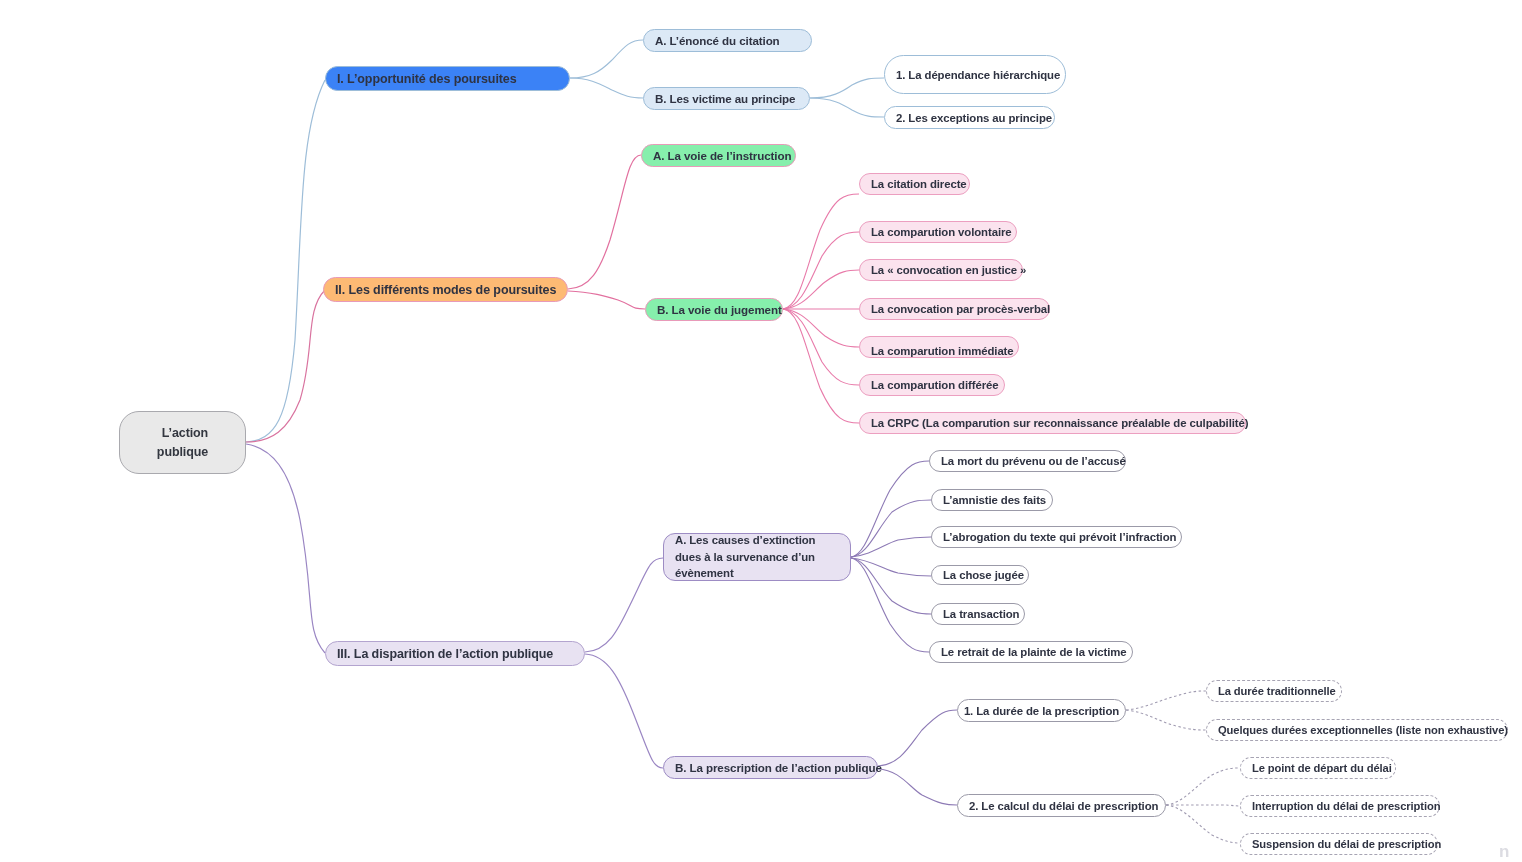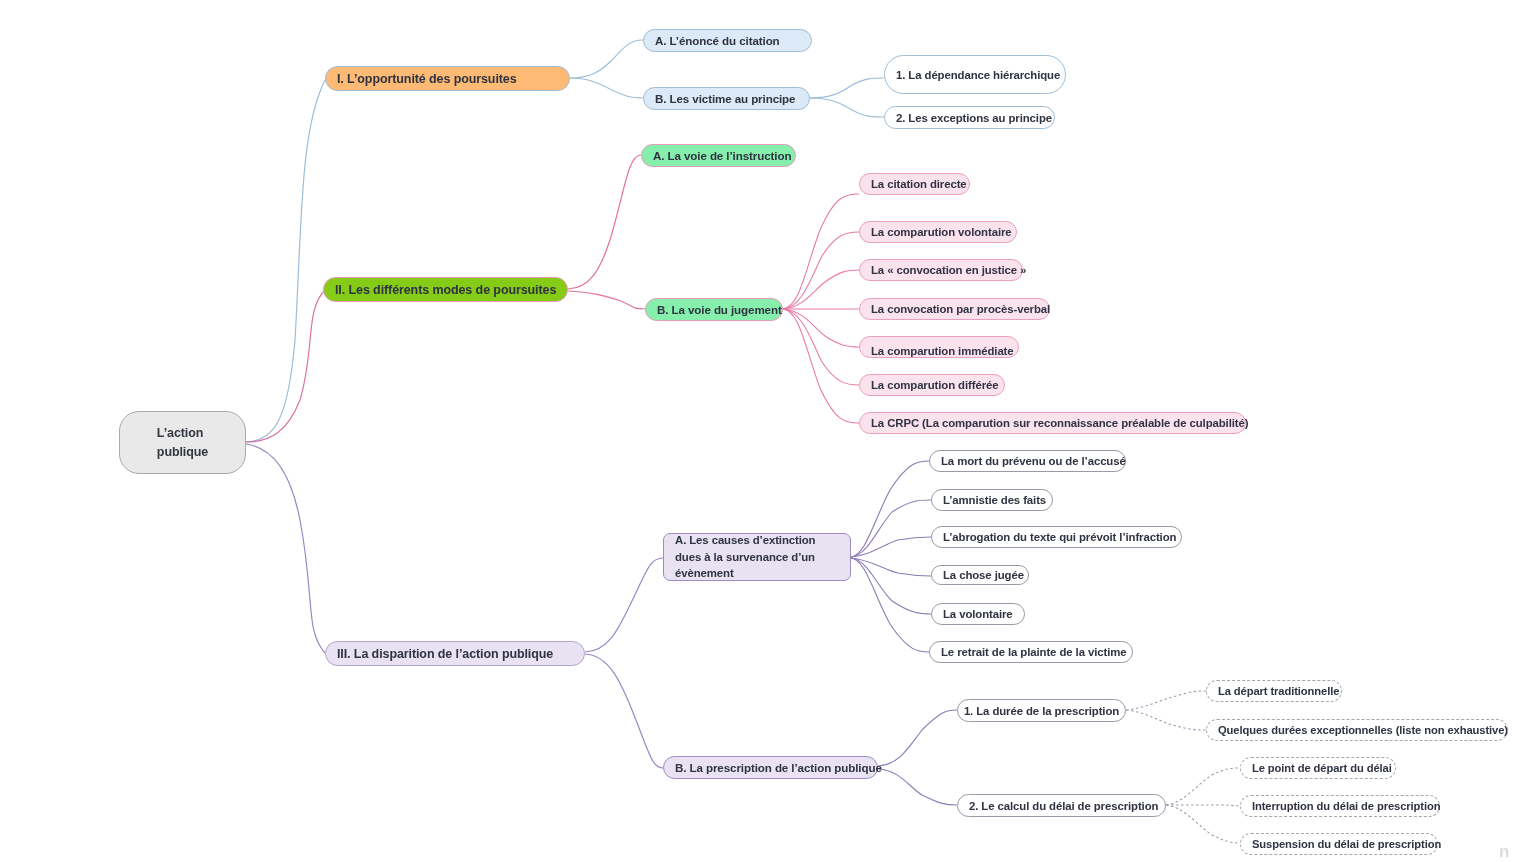--- a/index.html
+++ b/index.html
@@ -33,42 +33,42 @@
     justify-content: flex-start;
     border-radius: 999px;
     font-weight: bold;
     color: #2f3342;
     letter-spacing: -0.1px;
     white-space: nowrap;
     padding: 0 11px;
   }
   .node.multiline {
     white-space: normal;
-    border-radius: 7px;
+    border-radius: 12px;
     line-height: 1.45;
     align-items: center;
   }
 
   
   .n-root {
     background: #e9e9e9;
     border: 1px solid #a9a9ae;
     border-radius: 20px;
     justify-content: center;
-    text-align: left;
+    text-align: right;
     white-space: normal;
     line-height: 1.5;
     font-size: 12.5px;
     color: #333740;
   }
 
   
   .lv1 { font-size: 12.5px; border-width: 1px; border-style: solid; }
-  .lv1.blue   { background: #fdba74; border-color: #9dbdd8; }
-  .lv1.pink   { background: #84cc16; border-color: #e89ab9; }
+  .lv1.blue   { background: #3b82f6; border-color: #9dbdd8; }
+  .lv1.pink   { background: #fdba74; border-color: #e89ab9; }
   .lv1.purple { background: #e8e2f2; border-color: #b3a4cf; }
 
   
   .lv2 { font-size: 11.6px; border-width: 1px; border-style: solid; }
   .lv2.blue   { background: #dce9f6; border-color: #9dbdd8; }
   .lv2.pink   { background: #86efac; border-color: #e89ab9; }
   .lv2.purple { background: #e8e2f2; border-color: #9d8cc4; }
 
   
   .lv3 { font-size: 11.4px; border-width: 1px; border-style: solid; background:#ffffff; }
@@ -207,39 +207,39 @@
   <div class="node lv3 purple" style="left:931px; top:489px; width:122px; height:22px;">
     <span>L’amnistie des faits</span>
   </div>
   <div class="node lv3 purple" style="left:931px; top:526px; width:251px; height:22px;">
     <span>L’abrogation du texte qui prévoit l’infraction</span>
   </div>
   <div class="node lv3 purple" style="left:931px; top:565px; width:98px; height:20px;">
     <span>La chose jugée</span>
   </div>
   <div class="node lv3 purple" style="left:931px; top:603px; width:94px; height:22px;">
-    <span>La volontaire</span>
+    <span>La transaction</span>
   </div>
   <div class="node lv3 purple" style="left:929px; top:641px; width:204px; height:22px;">
     <span>Le retrait de la plainte de la victime</span>
   </div>
 
   <div class="node lv2 purple" style="left:663px; top:756px; width:215px; height:23px;">
     <span>B. La prescription de l’action publique</span>
   </div>
 
   <div class="node lv3 purple" style="left:957px; top:699px; width:169px; height:23px;justify-content:center;">
     <span>1. La durée de la prescription</span>
   </div>
   <div class="node lv3 purple" style="left:957px; top:794px; width:209px; height:23px;">
     <span>2. Le calcul du délai de prescription</span>
   </div>
 
   <div class="node lv4" style="left:1206px; top:680px; width:136px; height:22px;">
-    <span>La départ traditionnelle</span>
+    <span>La durée traditionnelle</span>
   </div>
   <div class="node lv4" style="left:1206px; top:719px; width:302px; height:22px;">
     <span>Quelques durées exceptionnelles (liste non exhaustive)</span>
   </div>
   <div class="node lv4" style="left:1240px; top:757px; width:156px; height:22px;">
     <span>Le point de départ du délai</span>
   </div>
   <div class="node lv4" style="left:1240px; top:795px; width:200px; height:22px;">
     <span>Interruption du délai de prescription</span>
   </div>

